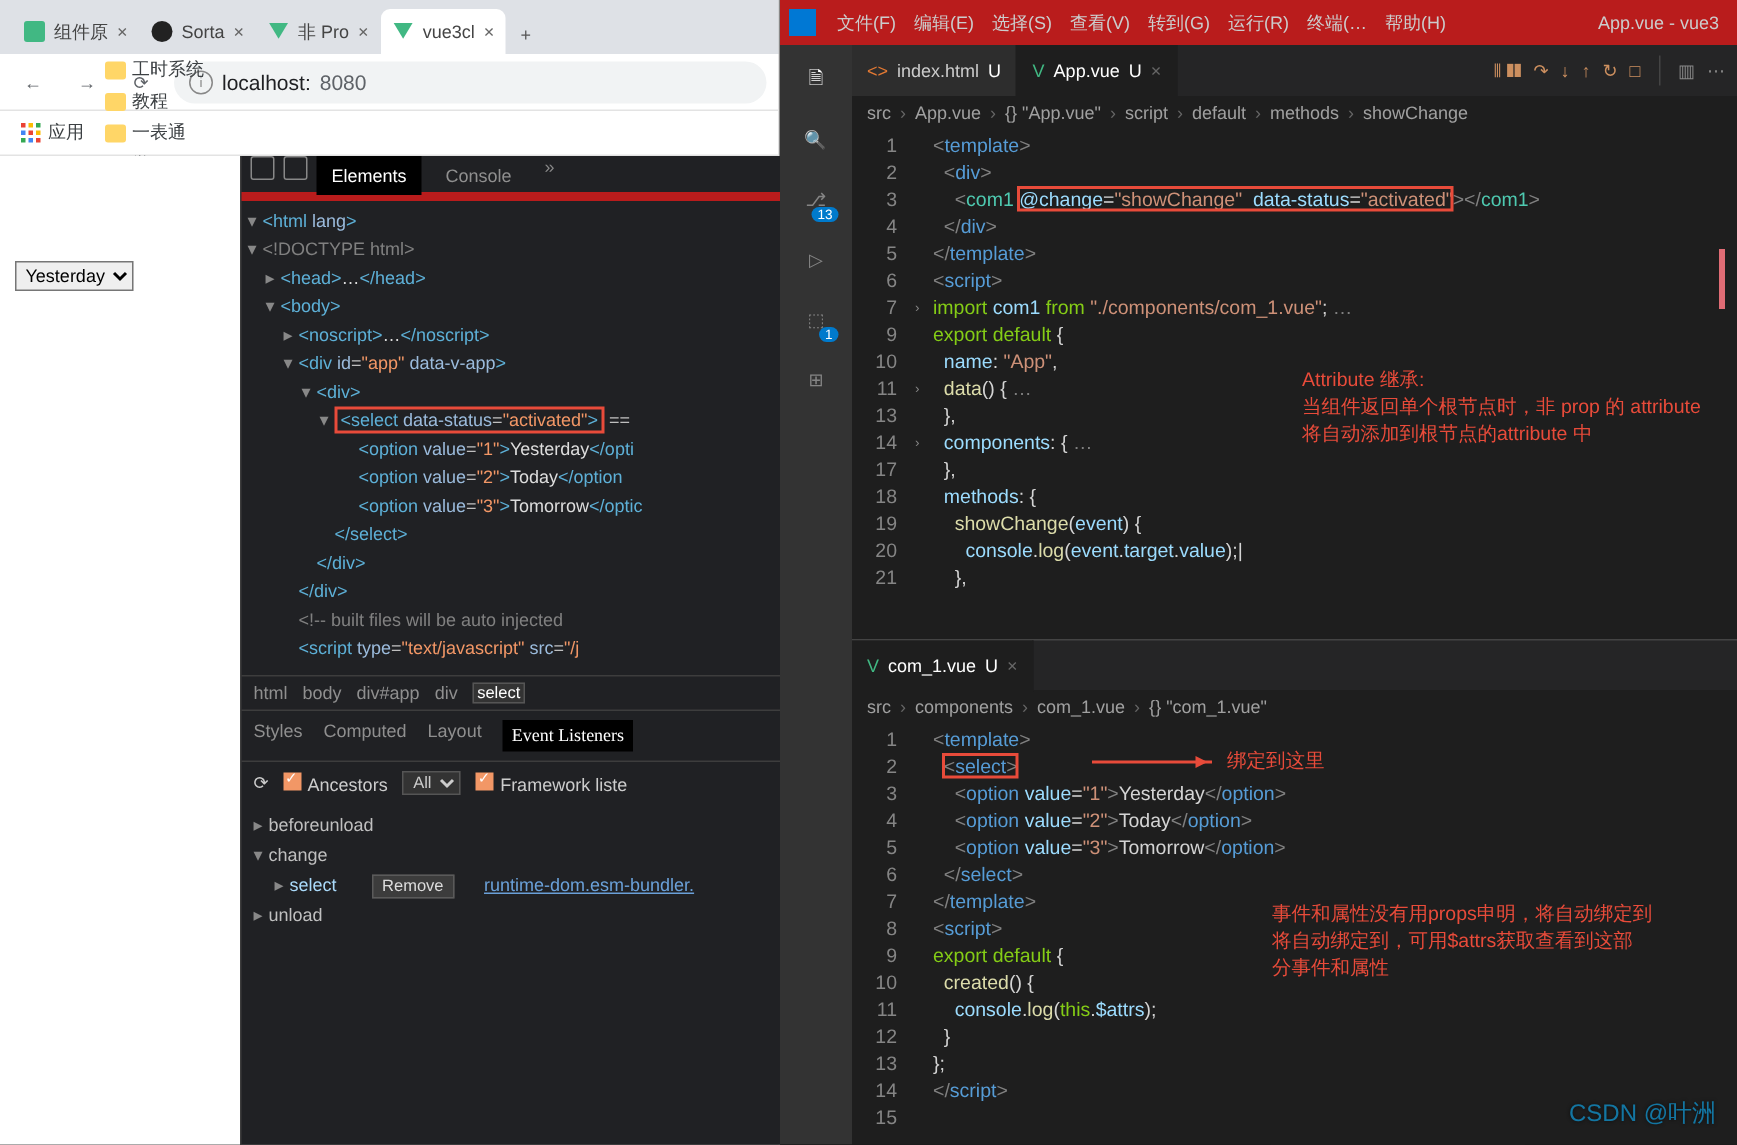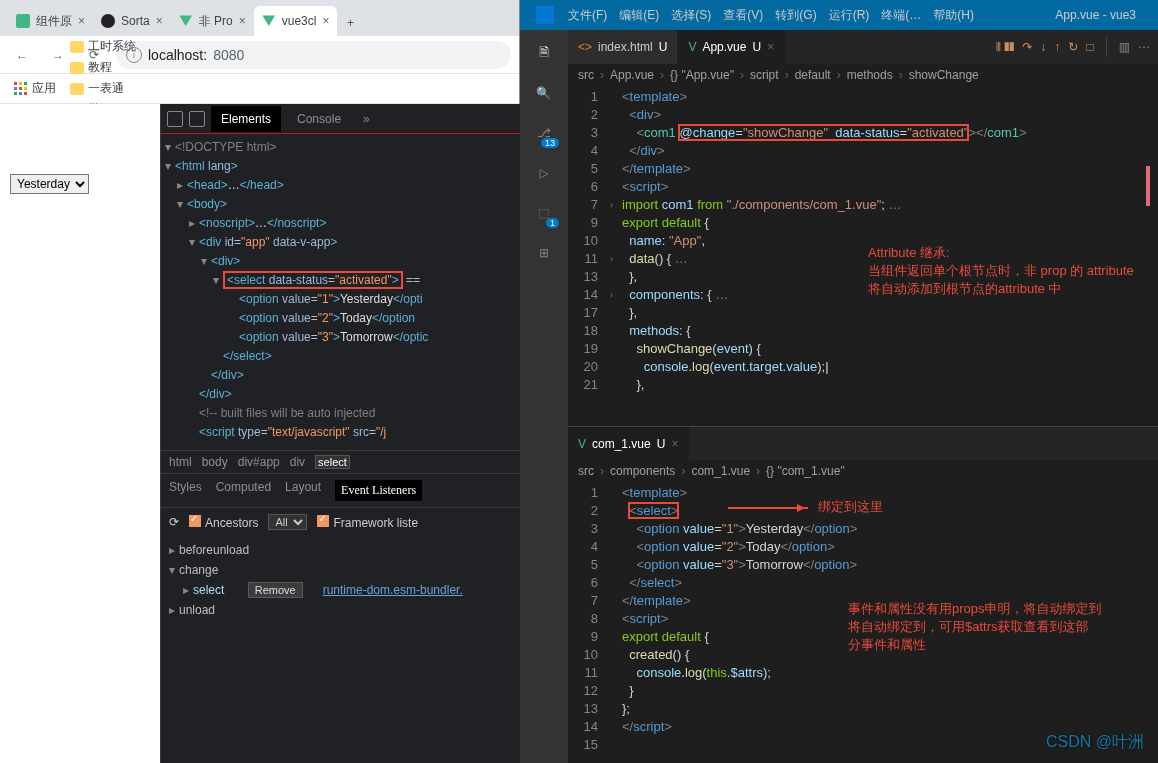--- a/index.html
+++ b/index.html
@@ -24,21 +24,21 @@
 .bmk { display:flex; align-items:center; gap:4px; padding:2px 4px;}
 .folder { width:14px;height:12px;background:#ffd667;border-radius:2px;display:inline-block;}
 .apps-icon { width:14px;height:14px; display:inline-grid; grid-template-columns:repeat(3,3px); grid-template-rows:repeat(3,3px); gap:2px;}
 .apps-icon i{background:#ea4335;} .apps-icon i:nth-child(2){background:#fbbc04;} .apps-icon i:nth-child(3){background:#34a853;} .apps-icon i:nth-child(4){background:#4285f4;} .apps-icon i:nth-child(5){background:#ea4335;} .apps-icon i:nth-child(6){background:#fbbc04;} .apps-icon i:nth-child(7){background:#34a853;} .apps-icon i:nth-child(8){background:#4285f4;} .apps-icon i:nth-child(9){background:#ea4335;}
 
 .page-area { position:absolute; left:0; top:104px; width:160px; height:660px; background:#fff; padding:70px 10px;}
 .page-select { font-size:12px; border:1px solid #767676; padding:1px 2px;}
 
 
 .dt { position:absolute; left:160px; top:104px; width:360px; height:660px; background:#202124; color:#bfbfbf; font-family:Menlo,Consolas,monospace; font-size:12px; border-left:1px solid #3d3d3d;}
-.dt-top { display:flex; align-items:center; height:30px; border-bottom:1px solid #b91c1c; gap:6px; padding:0 6px;}
+.dt-top { display:flex; align-items:flex-start; height:30px; border-bottom:6px solid #b91c1c; gap:6px; padding:0 6px;}
 .dt-ico { width:16px;height:16px; border:1px solid #888; border-radius:2px; display:inline-block;}
 .dt-tab { padding:6px 10px; color:#8f8f8f;}
 .dt-tab.active { background:#000; color:#fff;}
 .more { color:#888; padding:0 6px;}
 .dom { padding:4px 0 8px 4px; line-height:19px; overflow:hidden;}
 .dom .ln { white-space:nowrap; padding-left: var(--ind,0);}
 .tag { color:#5db0d7;} .attr{color:#9bbbdc;} .val{color:#f29766;} .txt{color:#ddd;}
 .tri { color:#888; display:inline-block; width:10px;}
 .hi { border:2px solid #e84b3a; padding:0 2px;}
 .crumbs { display:flex; gap:10px; padding:4px 8px; border-top:1px solid #3d3d3d; color:#8f8f8f;}
@@ -48,21 +48,21 @@
 .dt-filter { display:flex; gap:10px; padding:6px 8px; align-items:center; color:#ccc;}
 .chk { width:12px;height:12px;background:#f29766;display:inline-block;margin-right:4px;position:relative;}
 .chk:after{content:"✓";color:#fff;font-size:10px;position:absolute;left:1px;top:-2px;}
 .sel { background:#333;color:#ccc;border:1px solid #555;font-size:11px;padding:0 2px;}
 .ev { padding:4px 8px; line-height:20px;}
 .ev .lnk { color:#6aa0d8; text-decoration:underline;}
 .rm-btn { background:#3c3c3c;border:1px solid #5a5a5a;color:#ddd;padding:1px 6px;font-size:11px;margin:0 20px;}
 
 
 .vs { position:absolute; left:520px; top:0; right:0; height:763px; background:#1e1e1e; color:#ccc; }
-.menubar { display:flex; align-items:center; height:30px; gap:2px; padding:0 16px; background:#0369a1;}
+.menubar { display:flex; align-items:center; height:30px; gap:2px; padding:0 6px; background:#b91c1c;}
 .menubar .logo { width:18px;height:18px;background:#0078d4;display:inline-block;}
 .menubar span { padding:4px 6px; font-size:12px; color:#ccc;}
 .menubar .title{margin-left:auto;color:#ccc;font-size:12px;padding-right:6px;}
 .activity { position:absolute; left:0; top:30px; width:48px; bottom:0; background:#333333; display:flex; flex-direction:column; align-items:center; gap:14px; padding-top:10px;}
 .aicon { width:26px;height:26px;display:flex;align-items:center;justify-content:center;color:#858585; position:relative;}
 .aicon.active{color:#fff;}
 .badge { position:absolute; bottom:-2px; right:-2px; background:#007acc; color:#fff; border-radius:8px; font-size:9px; padding:0 4px;}
 .editor-area { position:absolute; left:48px; top:30px; right:0; bottom:0; background:#1e1e1e;}
 .etabs { display:flex; height:34px; background:#252526; align-items:center;}
 .etab { display:flex; align-items:center; gap:6px; padding:0 10px; height:34px; background:#2d2d2d; color:#ccc; border-right:1px solid #1e1e1e;}
@@ -157,22 +157,22 @@
 
   <div class="dt">
     <div class="dt-top">
       <span class="dt-ico"></span>
       <span class="dt-ico"></span>
       <span class="dt-tab active">Elements</span>
       <span class="dt-tab">Console</span>
       <span class="more">»</span>
     </div>
     <div class="dom" id="dom">
+        <div class="ln" style="--ind: 0px;"><span class="tri">▾</span><span class="tag">&lt;html</span> <span class="attr">lang</span><span class="tag">&gt;</span></div>
         <div class="ln" style="--ind: 0px;"><span class="tri">▾</span><span class="chtml">&lt;!DOCTYPE html&gt;</span></div>
-        <div class="ln" style="--ind: 0px;"><span class="tri">▾</span><span class="tag">&lt;html</span> <span class="attr">lang</span><span class="tag">&gt;</span></div>
         <div class="ln" style="--ind: 12px;"><span class="tri">▸</span><span class="tag">&lt;head&gt;</span><span class="txt">…</span><span class="tag">&lt;/head&gt;</span></div>
         <div class="ln" style="--ind: 12px;"><span class="tri">▾</span><span class="tag">&lt;body&gt;</span></div>
         <div class="ln" style="--ind: 24px;"><span class="tri">▸</span><span class="tag">&lt;noscript&gt;</span><span class="txt">…</span><span class="tag">&lt;/noscript&gt;</span></div>
         <div class="ln" style="--ind: 24px;"><span class="tri">▾</span><span class="tag">&lt;div</span> <span class="attr">id</span>=<span class="val">"app"</span> <span class="attr">data-v-app</span><span class="tag">&gt;</span></div>
         <div class="ln" style="--ind: 36px;"><span class="tri">▾</span><span class="tag">&lt;div&gt;</span></div>
         <div class="ln" style="--ind: 48px;"><span class="tri">▾</span><span class="hi"><span class="tag">&lt;select</span> <span class="attr">data-status</span>=<span class="val">"activated"</span><span class="tag">&gt;</span></span>  ==</div>
         <div class="ln" style="--ind: 64px;"><span class="tri"></span><span class="tag">&lt;option</span> <span class="attr">value</span>=<span class="val">"1"</span><span class="tag">&gt;</span><span class="txt">Yesterday</span><span class="tag">&lt;/opti</span></div>
         <div class="ln" style="--ind: 64px;"><span class="tri"></span><span class="tag">&lt;option</span> <span class="attr">value</span>=<span class="val">"2"</span><span class="tag">&gt;</span><span class="txt">Today</span><span class="tag">&lt;/option</span></div>
         <div class="ln" style="--ind: 64px;"><span class="tri"></span><span class="tag">&lt;option</span> <span class="attr">value</span>=<span class="val">"3"</span><span class="tag">&gt;</span><span class="txt">Tomorrow</span><span class="tag">&lt;/optic</span></div>
         <div class="ln" style="--ind: 48px;"><span class="tri"></span><span class="tag">&lt;/select&gt;</span></div>

